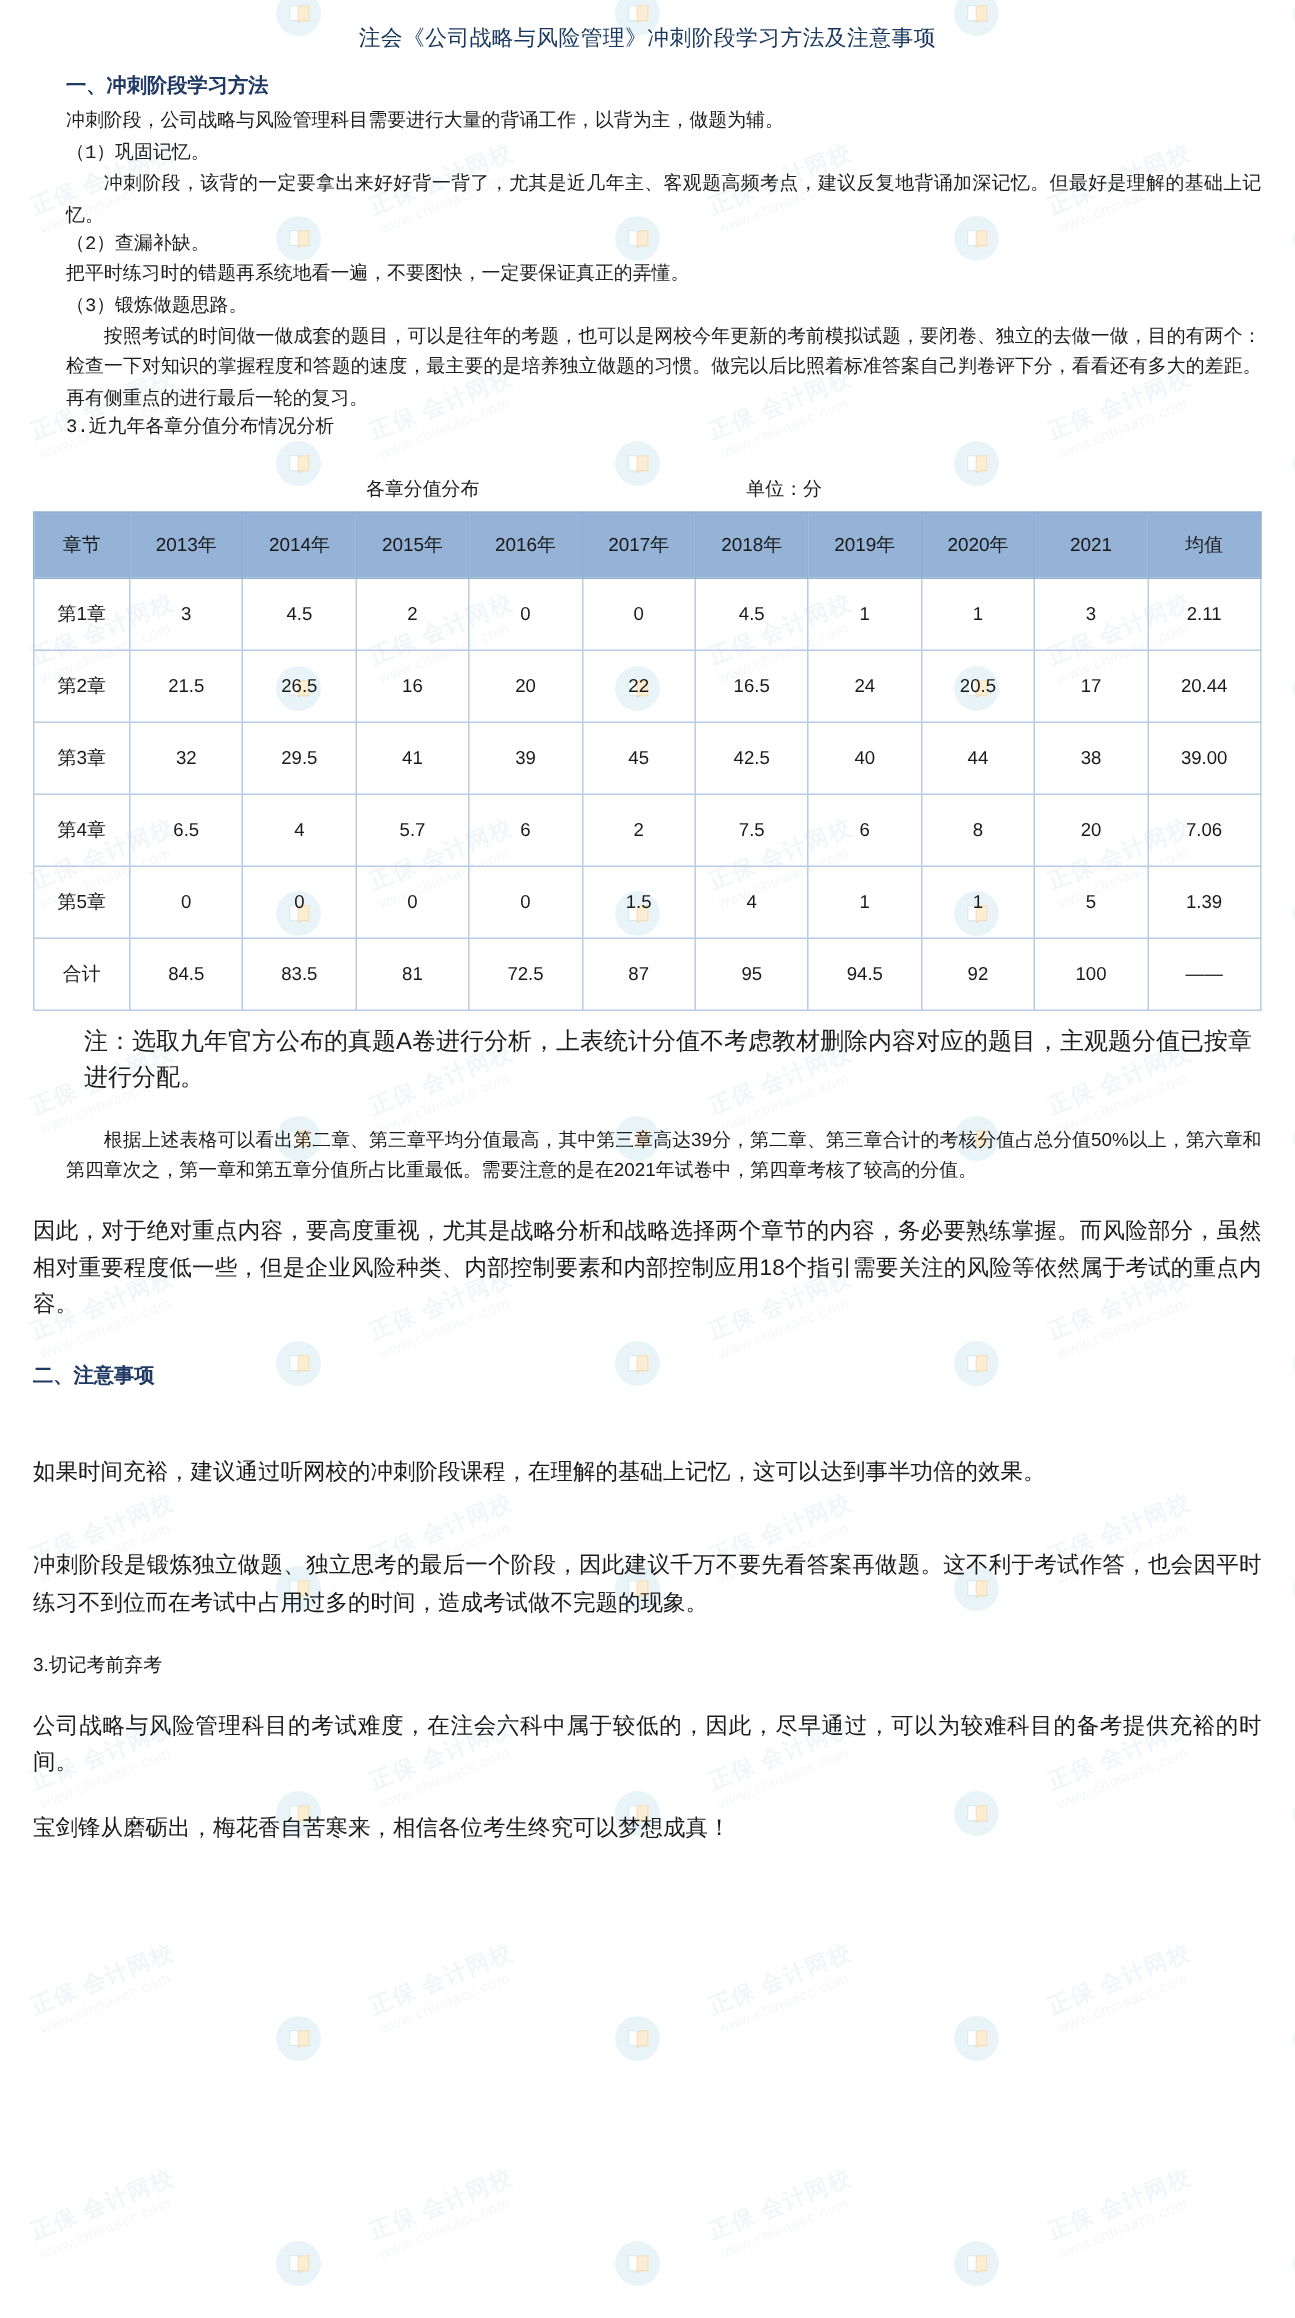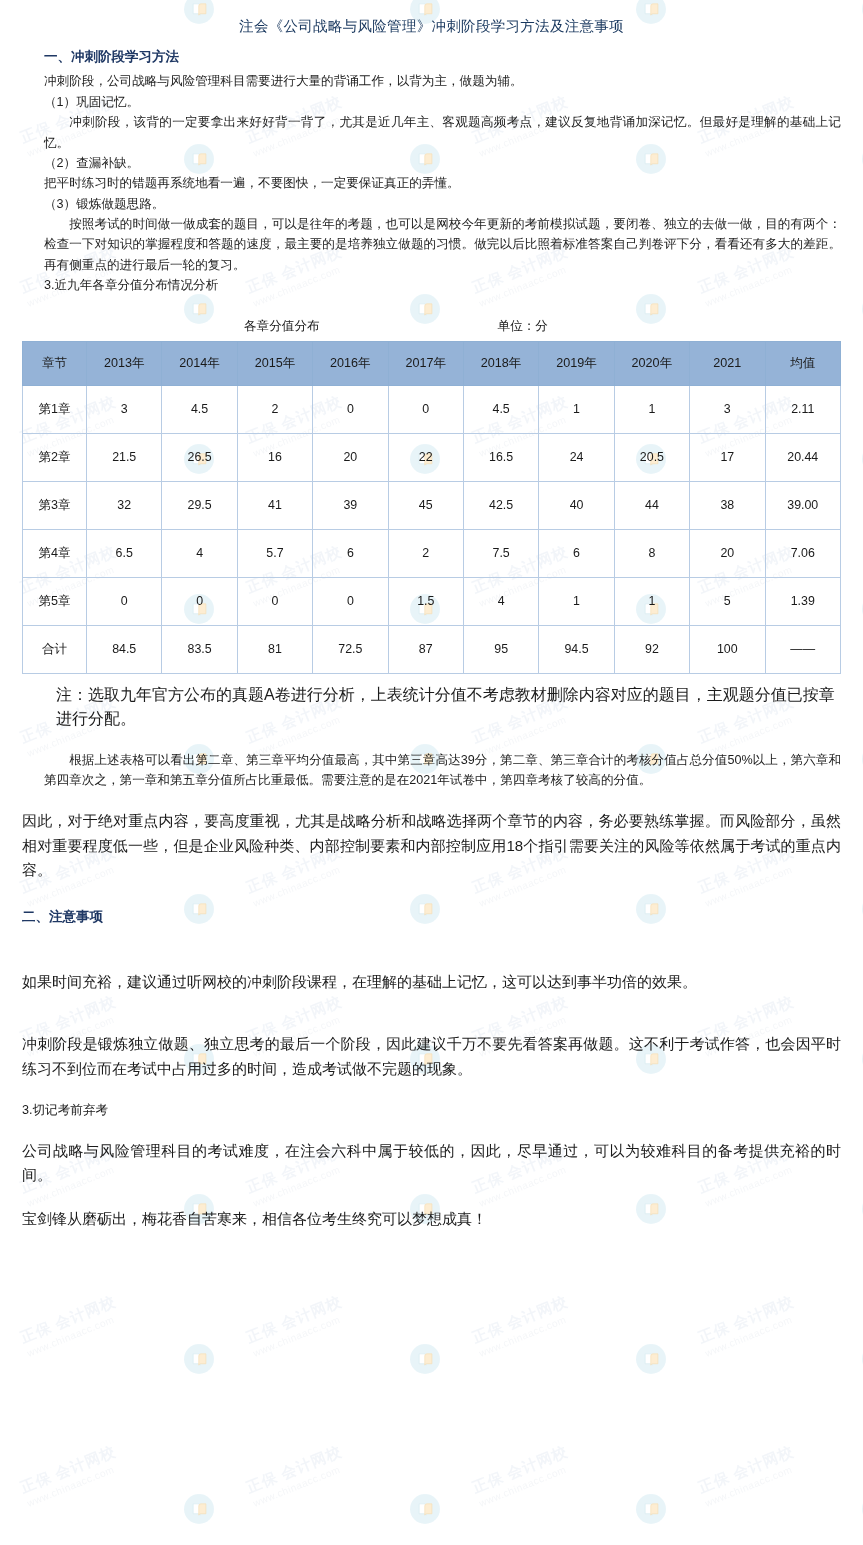--- a/index.html
+++ b/index.html
@@ -79,21 +79,21 @@
   }
   h2.sec.tight{ padding-left:0; }
 
   p.body{
     font-size:12.6px;
     line-height:1.62;
     margin:0;
     color:#1c1c1c;
     text-align:justify;
   }
-  p.ind2 { padding-left:22px; }
+  p.ind2 { padding-left:22px;font-family:Liberation Mono, monospace; }
   p.indent-em { text-indent:2em; padding-left:22px;}
 
   .caption-row{
     display:flex;
     align-items:flex-end;
     margin: 22px 0 6px 0;
     font-size:12.6px;
     padding-left:22px;
   }
   .caption-title{

